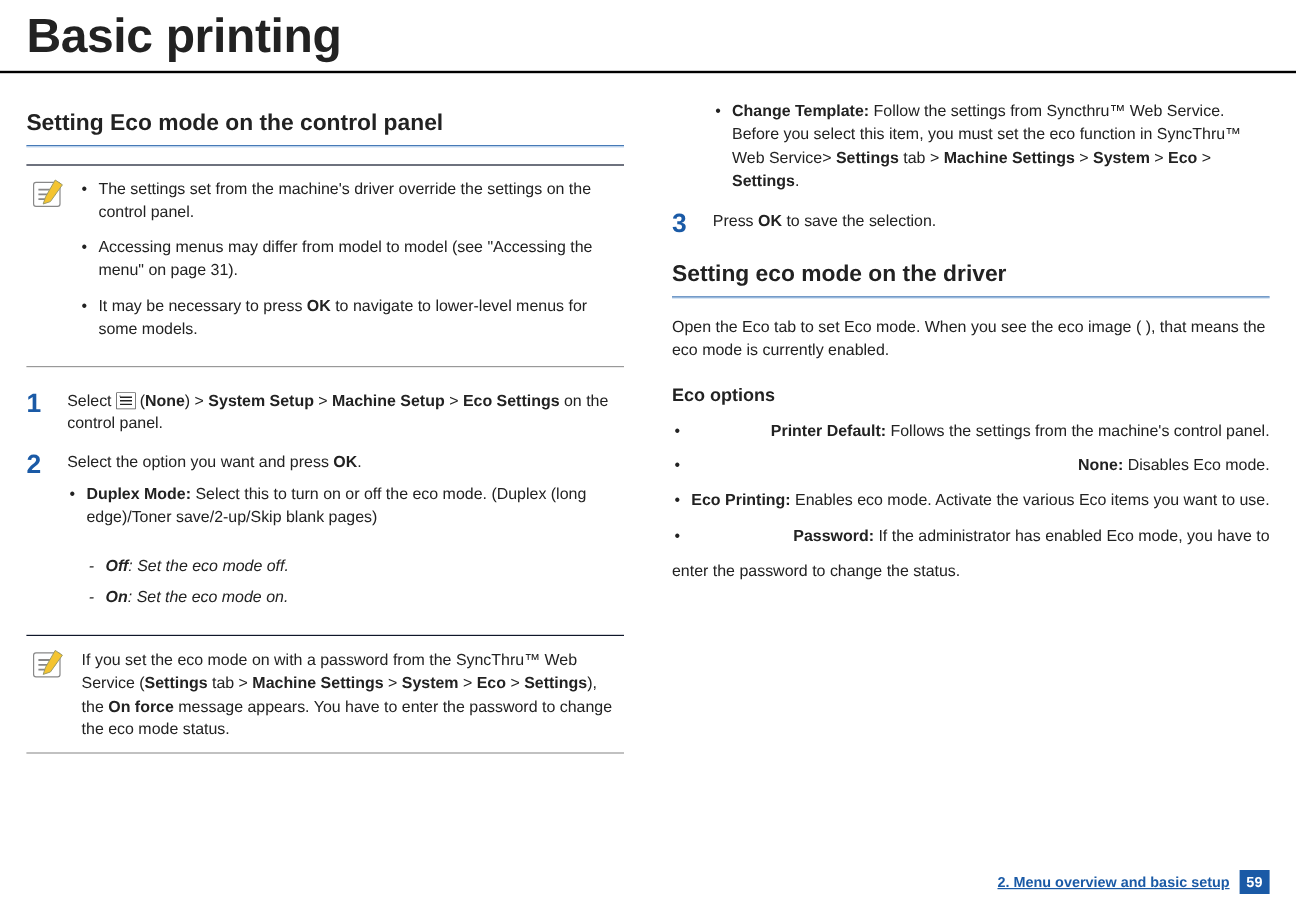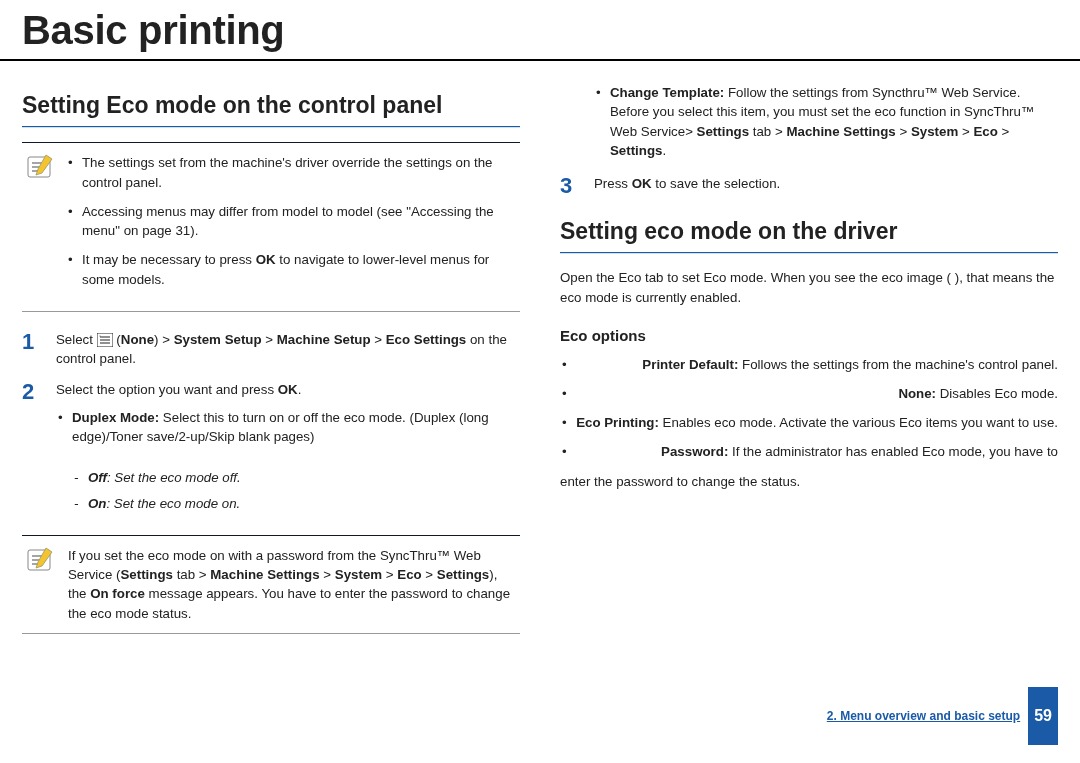--- a/index.html
+++ b/index.html
@@ -27,21 +27,21 @@
     display: flex;
     padding: 0 22px 0 22px;
     gap: 40px;
   }
   .col {
     width: 498px;
     font-size: 13.3px;
     line-height: 1.45;
   }
   .sect-head {
-    font-size: 23px;
+    font-size: 19px;
     font-weight: 700;
     margin: 6px 0 4px 0;
   }
   .sect-rule {
     height: 1px;
     background: linear-gradient(to bottom, #1a5aa6 0%, #1a5aa6 40%, #bcd4ee 40%, #bcd4ee 100%);
     border-top: 1px solid #1a5aa6;
     border-bottom: 1px solid #cfe0f3;
     margin-bottom: 14px;
   }
@@ -144,22 +144,22 @@
   }
   .footer .chap {
     color: #1a5aa6;
     font-weight: 700;
     text-decoration: underline;
   }
   .footer .pg {
     background: #1a5aa6;
     color: #fff;
     font-weight: 700;
-    padding: 20px 6px;
-    font-size: 16px;
+    padding: 3px 6px;
+    font-size: 12px;
   }
   .para { margin-bottom: 10px; }
   .colright-top .sub { list-style:none; }
   .colright-top .sub > li {
     position: relative; padding-left: 16px; margin-bottom: 8px;
   }
   .colright-top .sub > li::before { content:"•"; position:absolute; left:2px; top:0; }
   .indent-step { padding-left: 34px; }
 </style>
 </head>

